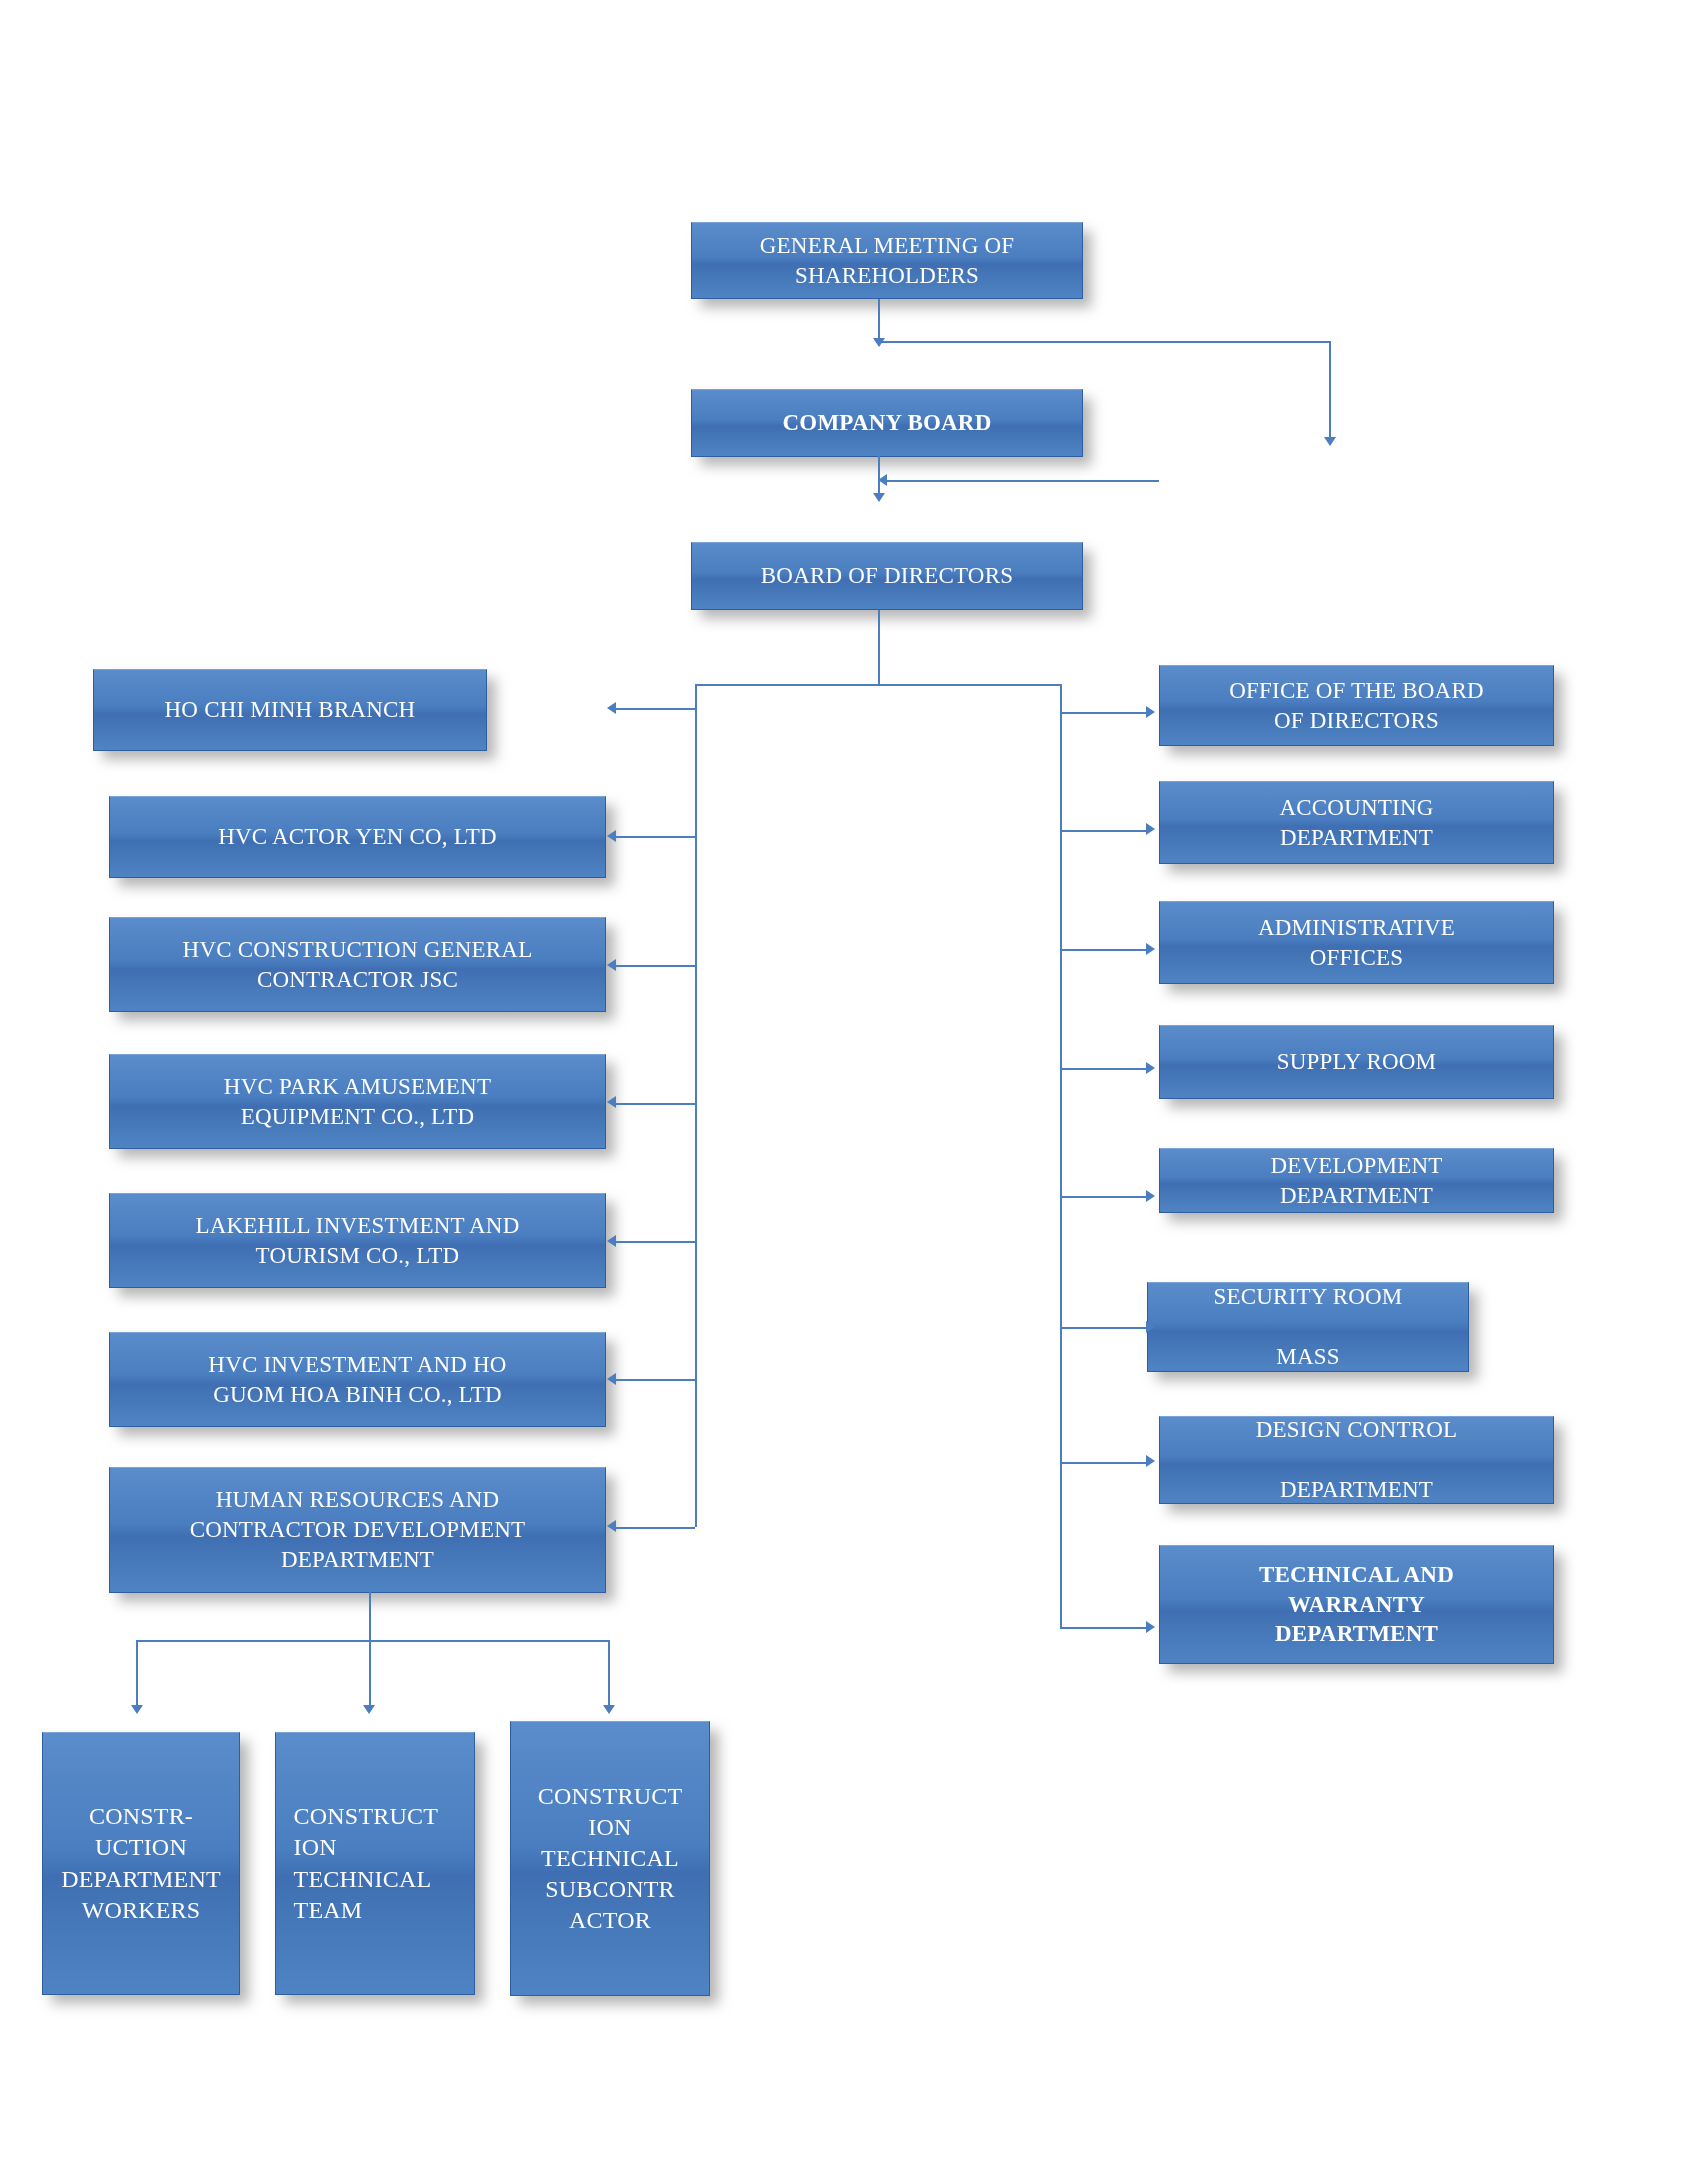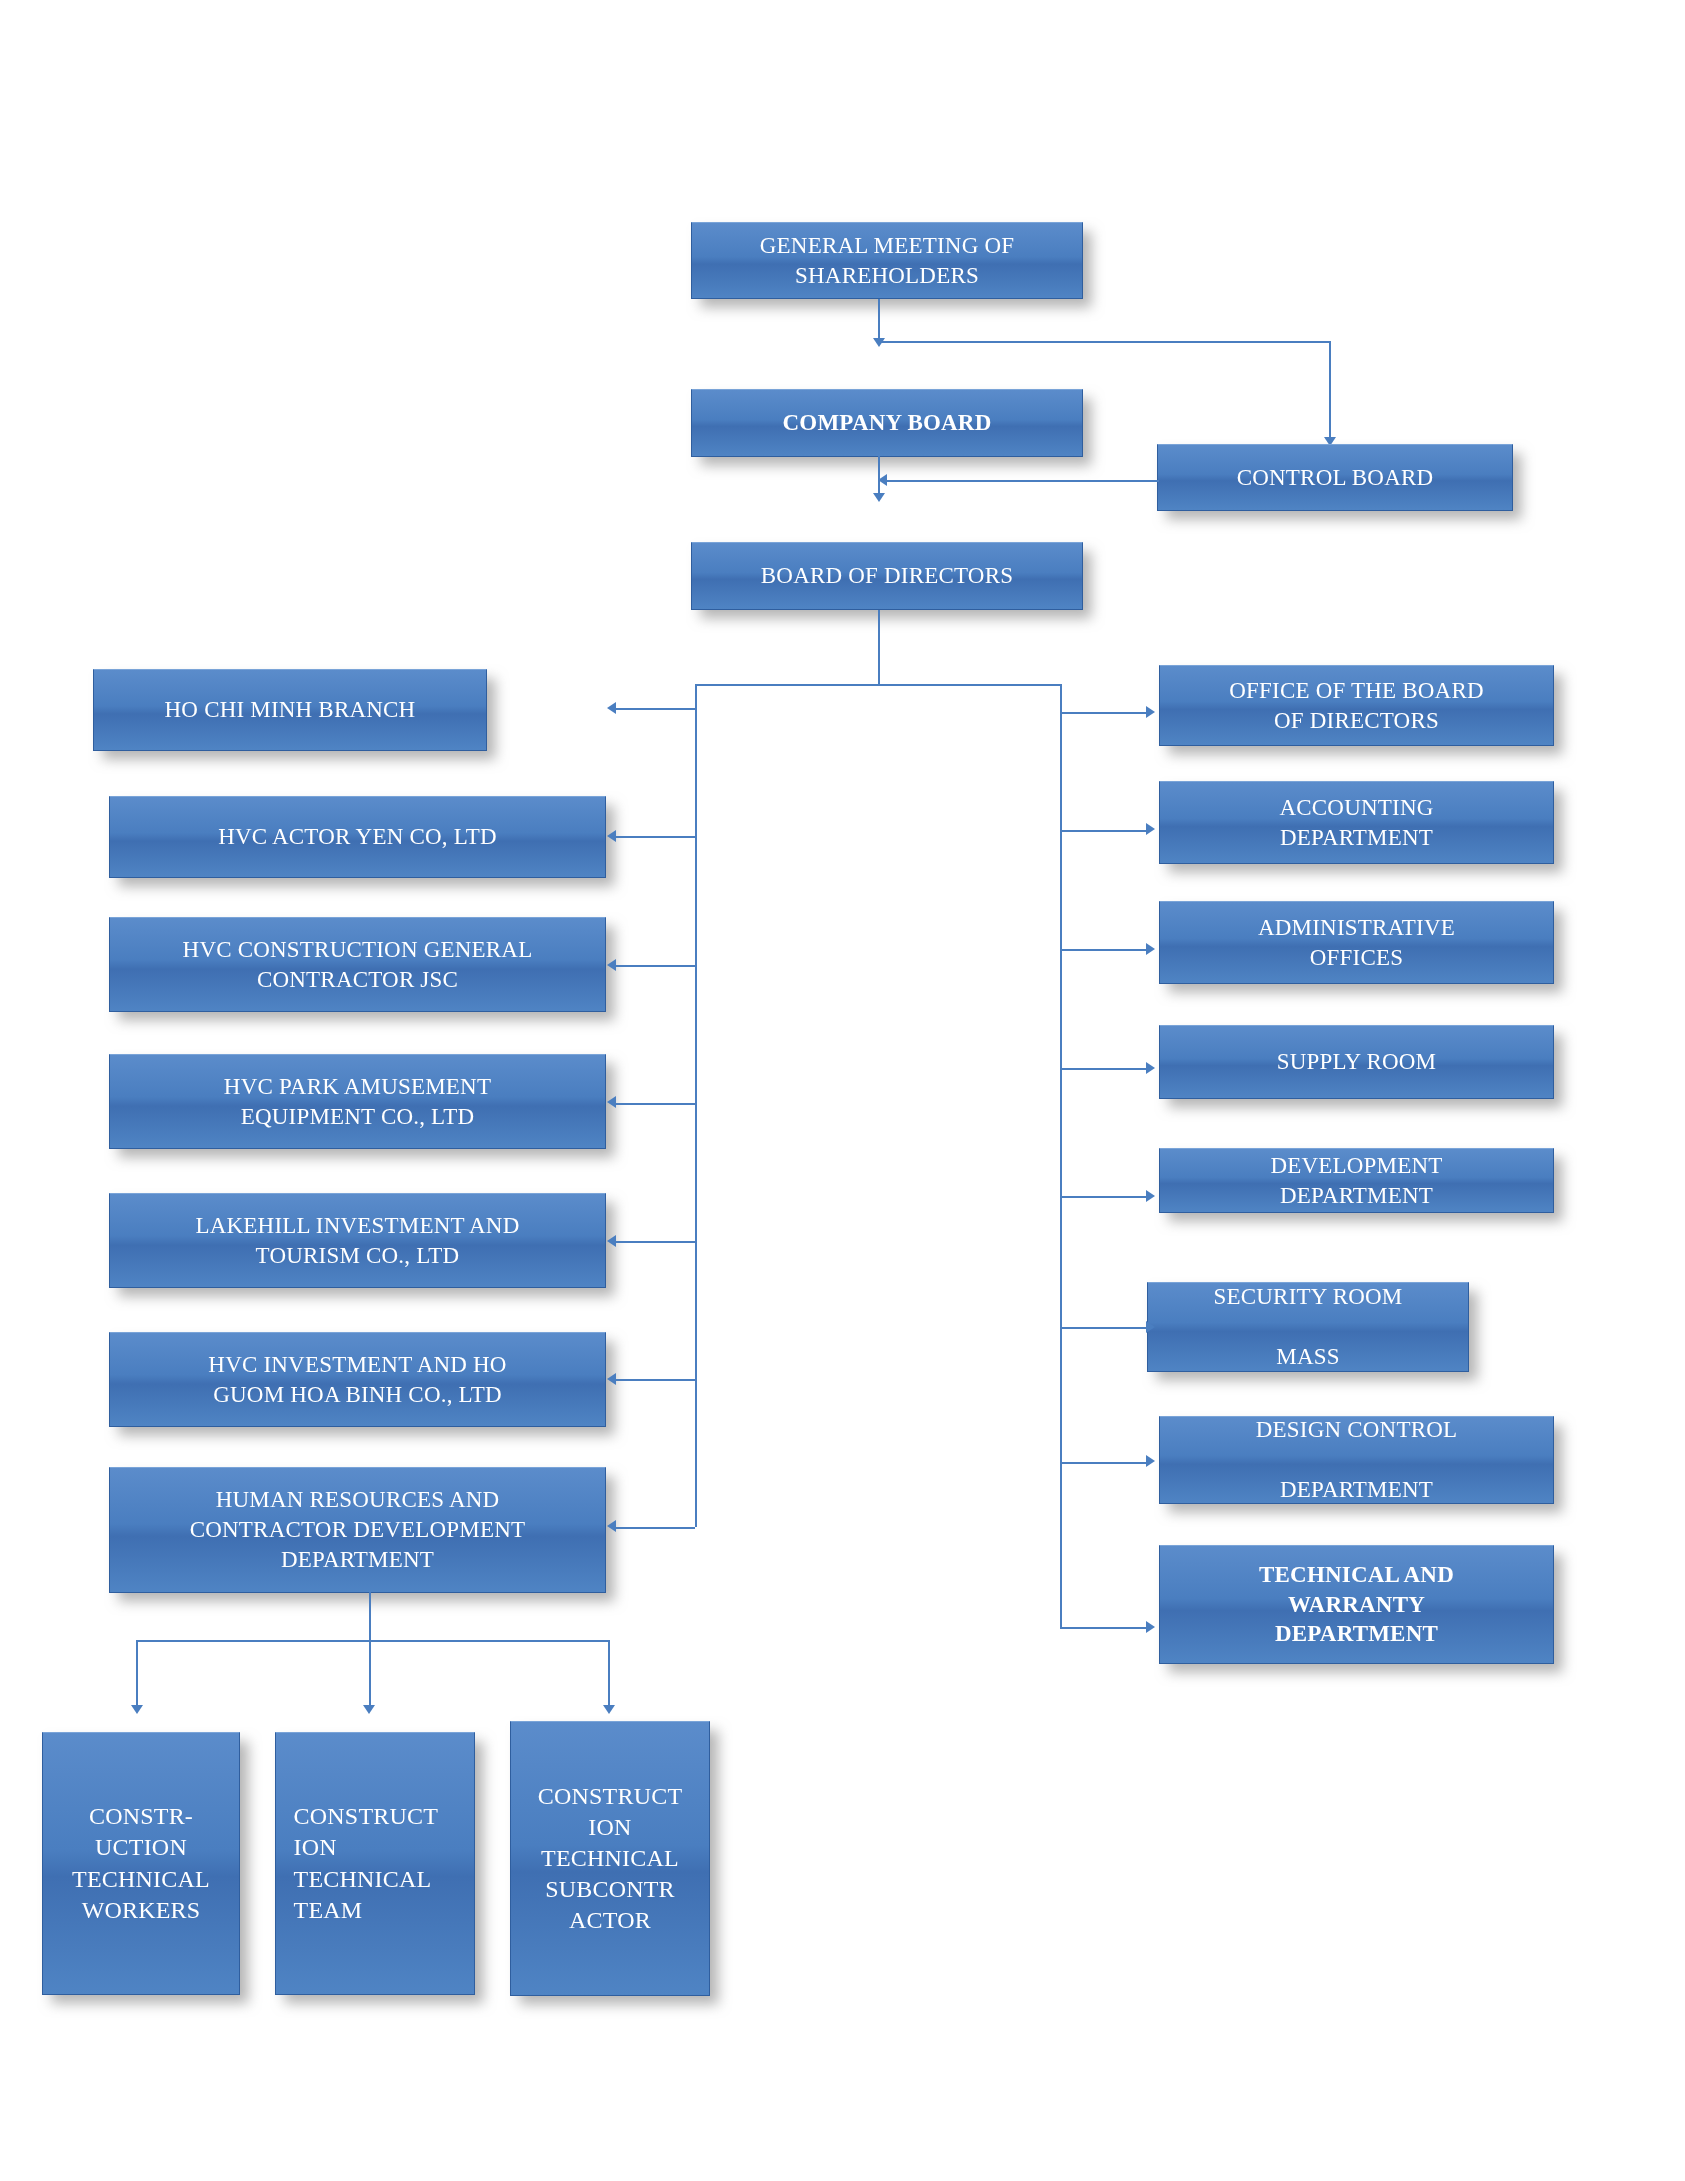--- a/index.html
+++ b/index.html
@@ -83,23 +83,20 @@
   <div class="arrow ar-down" style="left:873px; top:338px;"></div>
 
   <div class="ln lnh" style="left:878px; top:341px; width:453px;"></div>
   <div class="ln lnv" style="left:1329px; top:341px; height:99px;"></div>
   <div class="arrow ar-down" style="left:1324px; top:437px;"></div>
 
   <div class="node f28" style="left:691px; top:389px; width:392px; height:68px;font-weight:bold;">
     <span class="txt">COMPANY BOARD</span>
   </div>
 
-  <div class="node f28" style="left:1157px; top:444px; width:356px; height:67px;">
-    <span class="txt">CONTROL BOARD</span>
-  </div>
 
   <div class="ln lnh" style="left:887px; top:480px; width:272px;"></div>
   <div class="arrow ar-left" style="left:878px; top:474px;"></div>
 
   <div class="ln lnv" style="left:878px; top:456px; height:40px;"></div>
   <div class="arrow ar-down" style="left:873px; top:493px;"></div>
 
   <div class="node f28" style="left:691px; top:542px; width:392px; height:68px;">
     <span class="txt">BOARD OF DIRECTORS</span>
   </div>
@@ -225,21 +222,21 @@
 
   <div class="ln lnv" style="left:369px; top:1640px; height:68px;"></div>
   <div class="arrow ar-down" style="left:363px; top:1705px;"></div>
 
   <div class="ln lnv" style="left:608px; top:1640px; height:68px;"></div>
   <div class="arrow ar-down" style="left:603px; top:1705px;"></div>
 
   <div class="node f27" style="left:42px; top:1732px; width:198px; height:263px; justify-content:center;">
     <span class="txt">CONSTR-
 UCTION
-TECHNICAL
+DEPARTMENT
 WORKERS</span>
   </div>
 
   <div class="node f27" style="left:275px; top:1732px; width:200px; height:263px; justify-content:flex-start; text-align:left;">
     <span class="txt" style="text-align:left; padding-left:12.3px;">CONSTRUCT
 ION
 TECHNICAL
 TEAM</span>
   </div>
 

